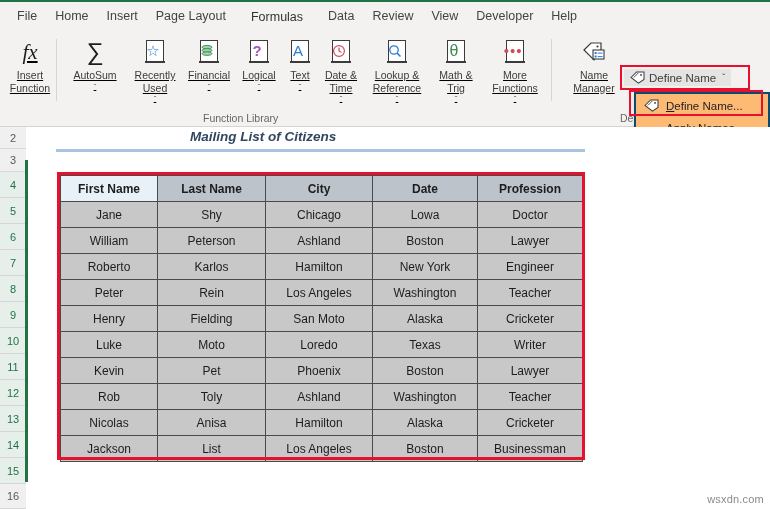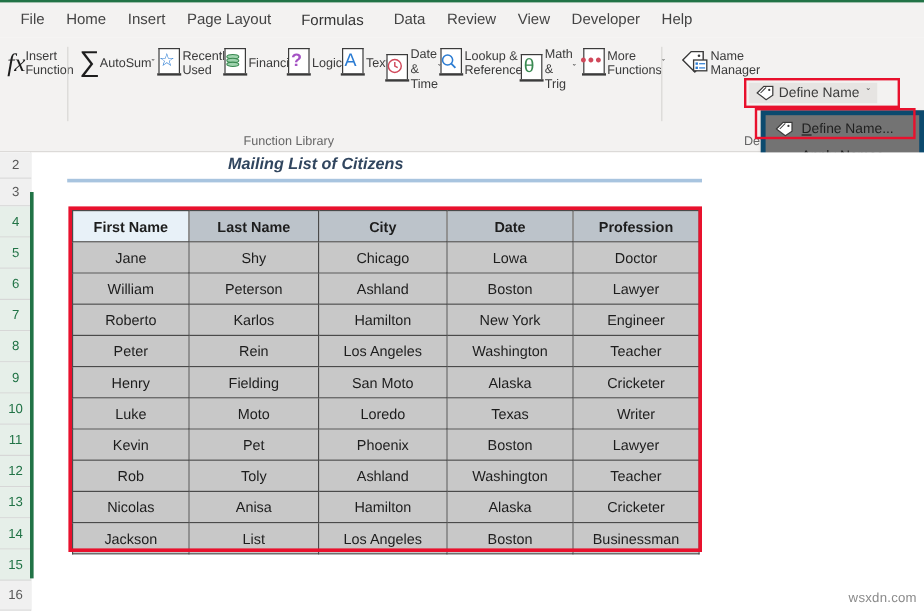--- a/index.html
+++ b/index.html
@@ -39,22 +39,22 @@
     background:#f3f2f1; border-bottom:1px solid #d6d4d2;
   }
   .grp-label {
     position:absolute; font-size:10.5px; color:#666; bottom:2px;
     white-space:nowrap;
   }
   .rsep {
     position:absolute; top:8px; width:1px; height:62px; background:#d8d6d4;
   }
   .rbtn {
-    position:absolute; display:flex; flex-direction:row;
-    align-items:center; text-align:left; cursor:default;
+    position:absolute; display:flex; flex-direction:column;
+    align-items:center; text-align:center; cursor:default;text-decoration:underline;
   }
   .rbtn .ico { height:30px; display:flex; align-items:center; justify-content:center; }
   .rbtn .lbl {
     font-size:10.5px; color:#3b3b3b; line-height:12.5px; margin-top:2px;
     white-space:pre-line;
   }
   .chev { font-size:8px; color:#444; line-height:9px; }
 
   
   .bookicon { position:relative; width:22px; height:24px; }
@@ -75,21 +75,21 @@
   
   .definename-btn {
     position:absolute; display:flex; align-items:center; gap:4px;
     background:#e6e4e2; padding:2px 6px; font-size:11.5px; color:#3b3b3b;
     white-space:nowrap;
   }
   .annot-red {
     position:absolute; border:2.5px solid #e8112d; pointer-events:none;
   }
   .dropdown {
-    position:absolute; background:#737373; border:4px solid #0c4a6e;
+    position:absolute; background:#fdba74; border:2px solid #0c4a6e;
     box-shadow: 1px 2px 4px rgba(0,0,0,.18);
   }
   .dd-item {
     display:flex; align-items:center; gap:7px;
     font-size:11.5px; color:#1f1f1f; padding:5px 10px 5px 8px;
     white-space:nowrap;
   }
   .dd-item .u { text-decoration: underline; }
 
   

